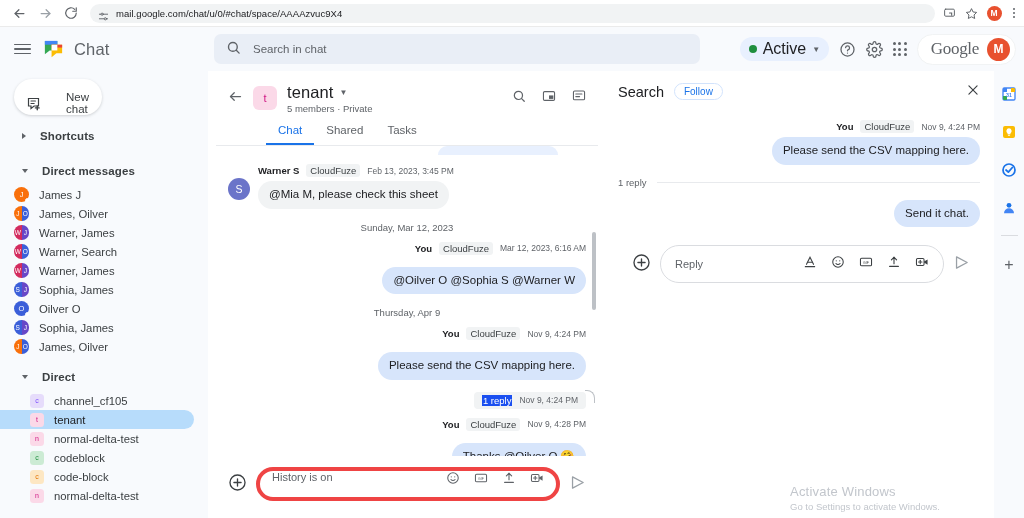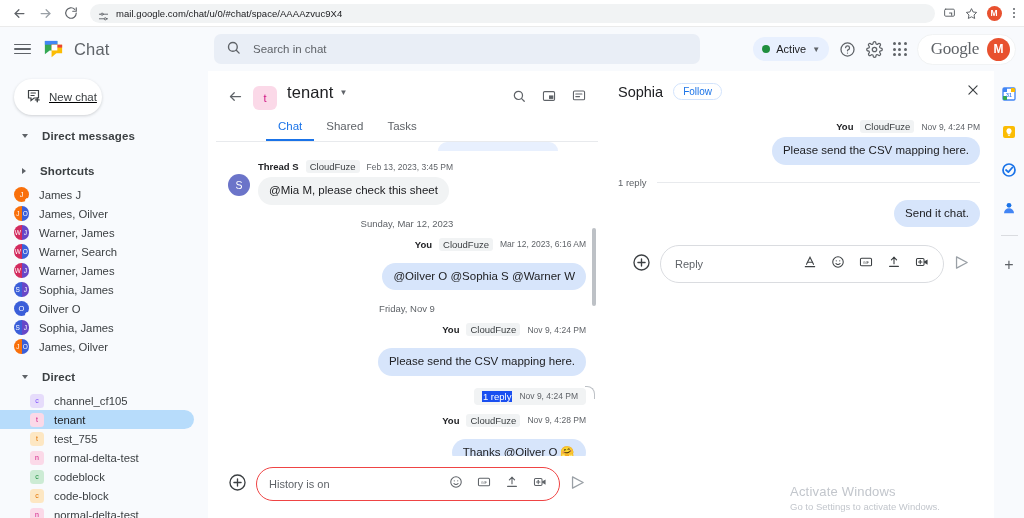--- a/index.html
+++ b/index.html
@@ -66,21 +66,21 @@
 
   .header-right {
     position: absolute; right: 8px; top: 6px; height: 32px;
     display: flex; align-items: center; gap: 10px;
   }
   .active-pill {
     display: flex; align-items: center; gap: 6px;
     background: #e8f0fe; border-radius: 14px; height: 24px; padding: 0 9px 0 9px;
   }
   .green-dot { width: 8px; height: 8px; border-radius: 50%; background: #1e8e3e; }
-  .active-pill .lbl { font-size: 11px; color: #202124; }
+  .active-pill .lbl { font-size: 16px; color: #202124; }
   .chev { font-size: 8px; color: #5f6368; }
   .hicon { color: #5f6368; display: flex; align-items: center; justify-content: center; }
   .apps-grid { display: grid; grid-template-columns: repeat(3, 3px); grid-template-rows: repeat(3, 3px); gap: 2.3px; }
   .apps-grid i { width: 3px; height: 3px; background: #5f6368; border-radius: 50%; display:block; }
   .google-pill {
     display: flex; align-items: center; gap: 8px;
     background: #ffffff; border-radius: 18px; height: 31px; padding: 0 5px 0 13px;
     border: 1px solid #f1f3f4;
   }
   .google-word { font-size: 17px; color: #5f6368; letter-spacing: -0.3px; font-family: "Liberation Serif", serif; }
@@ -91,23 +91,22 @@
   }
 
   
   .sidebar {
     position: absolute; left: 0; top: 71px; width: 208px; height: 447px;
     background: #f8fafd; overflow: hidden;
   }
   .new-chat {
     margin: 8px 0 0 14px; width: 88px; height: 36px;
     background: #ffffff; border-radius: 18px;
-    display: flex; align-items: center; gap: 8px; padding-left: 12px;
+    display: flex; align-items: flex-end; gap: 25px; padding-left: 12px;
     box-shadow: 0 1px 3px rgba(60,64,67,0.22);
-    text-decoration: underline;
   }
   .new-chat .lbl { font-size: 11.5px; color: #3c4043; }
   .sec-head {
     display: flex; align-items: center; height: 28px; padding-left: 22px; gap: 14px;
     margin-top: 7px;
   }
   .sec-head .tri { width: 0; height: 0; flex: none; }
   .tri.right { border-left: 4.5px solid #5f6368; border-top: 3.5px solid transparent; border-bottom: 3.5px solid transparent; }
   .tri.down { border-top: 4.5px solid #5f6368; border-left: 3.5px solid transparent; border-right: 3.5px solid transparent; }
   .sec-head .lbl { font-size: 11.5px; color: #3c4043; font-weight: bold; letter-spacing: 0.1px;}
@@ -204,22 +203,22 @@
   }
   .scroll-track { position: absolute; right: 2px; top: 86px; width: 4px; height: 78px;
     background: #bdc1c6; border-radius: 3px; }
 
   .composer-wrap {
     position: absolute; left: 0; bottom: 0; width: 382px; height: 56px;
     display: flex; align-items: center; padding: 0 12px; gap: 9px; background: #fff;
   }
   .plus-btn { color: #3c4043; flex: none; }
   .composer {
-    flex: 1; height: 34px; border: 1px solid #ef4444; border-radius: 18px;
-    display: flex; align-items: center; padding: 0 12px;
+    flex: 1; height: 34px; border: 4px solid #ef4444; border-radius: 18px;
+    display: flex; align-items: flex-start; padding: 0 12px;
   }
   .composer .ph { flex: 1; font-size: 11px; color: #5f6368; }
   .comp-icons { display: flex; align-items: center; gap: 14px; color: #5f6368; }
   .send-btn { color: #9aa0a6; flex: none; }
 
   
   .thread-panel {
     position: absolute; left: 604px; top: 71px; width: 390px; height: 441px;
     background: #ffffff; border-radius: 14px; overflow: hidden;
   }
@@ -401,27 +400,27 @@
             <line x1="8" y1="8" x2="15" y2="8"></line>
             <line x1="8" y1="12" x2="13" y2="12"></line>
             <line x1="18" y1="16" x2="18" y2="22" stroke-width="2.2"></line>
             <line x1="15" y1="19" x2="21" y2="19" stroke-width="2.2"></line>
           </svg>
       </span>
       <span class="lbl">New chat</span>
     </div>
 
     <div class="sec-head">
+      <span class="tri right"></span>
+      <span class="lbl">Shortcuts</span>
+    </div>
+
+    <div class="sec-head">
       <span class="tri down"></span>
       <span class="lbl">Direct messages</span>
-    </div>
-
-    <div class="sec-head">
-      <span class="tri right"></span>
-      <span class="lbl">Shortcuts</span>
     </div>
     <div id="dm-rows">
         <div class="row">
           <span class="dm-av single" style="background: rgb(249, 112, 11);">J<span class="statusdot"></span></span>
           <span class="lbl">James J</span>
         </div>
         <div class="row">
           <span class="dm-av">
             <span class="half l" style="background: rgb(249, 112, 11);">J</span>
             <span class="half r" style="background: rgb(59, 95, 217);">O</span>
@@ -481,24 +480,20 @@
       <span class="lbl">Direct</span>
     </div>
     <div id="space-rows" class="spaces-rows">
         <div class="row">
           <span class="sp-av" style="background: rgb(230, 220, 251); color: rgb(124, 77, 255);">c</span>
           <span class="lbl">channel_cf105</span>
         </div>
         <div class="row selected">
           <span class="sp-av" style="background: rgb(251, 217, 232); color: rgb(208, 24, 132);">t</span>
           <span class="lbl">tenant</span>
-        </div>
-        <div class="row">
-          <span class="sp-av" style="background: rgb(253, 231, 195); color: rgb(227, 116, 0);">t</span>
-          <span class="lbl">test_755</span>
         </div>
         <div class="row">
           <span class="sp-av" style="background: rgb(251, 217, 232); color: rgb(208, 24, 132);">n</span>
           <span class="lbl">normal-delta-test</span>
         </div>
         <div class="row">
           <span class="sp-av" style="background: rgb(204, 235, 212); color: rgb(30, 142, 62);">c</span>
           <span class="lbl">codeblock</span>
         </div>
         <div class="row">
@@ -520,20 +515,21 @@
               <line x1="20" y1="12" x2="4" y2="12"></line>
               <polyline points="10 18 4 12 10 6"></polyline>
             </svg>
         </span>
         <span class="space-av">t</span>
         <div class="cp-title-wrap">
           <div class="cp-title">
             <span class="t">tenant</span>
             <span class="chev">▼</span>
           </div>
+          <div class="cp-sub">5 members · Private</div>
         </div>
         <div class="cp-head-icons">
           <span>
             <svg width="14" height="14" viewBox="0 0 24 24" fill="none" stroke="#5f6368" stroke-width="2.1" stroke-linecap="round">
                 <circle cx="11" cy="11" r="7"></circle>
                 <line x1="16.5" y1="16.5" x2="21" y2="21"></line>
               </svg>
           </span>
           <span>
             <svg width="14" height="14" viewBox="0 0 24 24" fill="none" stroke="#5f6368" stroke-width="1.9">
@@ -557,35 +553,35 @@
         </div>
     </div>
     <div class="cp-divider"></div>
 
     <div class="msgs" id="cp-messages">
       <div class="scroll-track"></div>
     <div class="peek-bubble"></div>
         <div class="msg-group">
           <span class="av-circle" style="background: rgb(107, 116, 201);">S</span>
           <div><div class="msg-meta">
-              <span class="mm-name">Thread S</span>
+              <span class="mm-name">Warner S</span>
               <span class="mm-app">CloudFuze</span>
               <span class="mm-time">Feb 13, 2023, 3:45 PM</span>
             </div><div class="bubble in">@Mia M, please check this sheet</div></div>
         </div>
         <div class="daysep">Sunday, Mar 12, 2023</div>
         <div class="msg-group out">
           <div class="msg-meta">
             <span class="mm-name">You</span>
             <span class="mm-app">CloudFuze</span>
             <span class="mm-time">Mar 12, 2023, 6:16 AM</span>
           </div>
           <div class="bubble out">@Oilver O @Sophia S @Warner W</div>
         </div>
-        <div class="daysep">Friday, Nov 9</div>
+        <div class="daysep">Thursday, Apr 9</div>
         <div class="msg-group out">
           <div class="msg-meta">
             <span class="mm-name">You</span>
             <span class="mm-app">CloudFuze</span>
             <span class="mm-time">Nov 9, 4:24 PM</span>
           </div>
           <div class="bubble out">Please send the CSV mapping here.</div>
           <div class="reply-chip">
             <span class="cnt">1 reply</span>
             <span class="tm">Nov 9, 4:24 PM</span>
@@ -647,21 +643,21 @@
       <span class="send-btn">
         <svg width="17" height="17" viewBox="0 0 24 24" fill="none" stroke="#9aa0a6" stroke-width="1.8" stroke-linejoin="round">
             <polygon points="5 4 20 12 5 20"></polygon>
           </svg>
       </span>
     </div>
   </div>
 
   <div class="thread-panel">
     <div class="th-head">
-      <span class="th-title">Sophia</span>
+      <span class="th-title">Search</span>
       <span class="follow-pill">Follow</span>
       <span class="th-close">
         <svg width="14" height="14" viewBox="0 0 24 24" fill="none" stroke="#3c4043" stroke-width="2" stroke-linecap="round">
             <line x1="5" y1="5" x2="19" y2="19"></line>
             <line x1="19" y1="5" x2="5" y2="19"></line>
           </svg>
       </span>
     </div>
 
     <div class="th-body">

